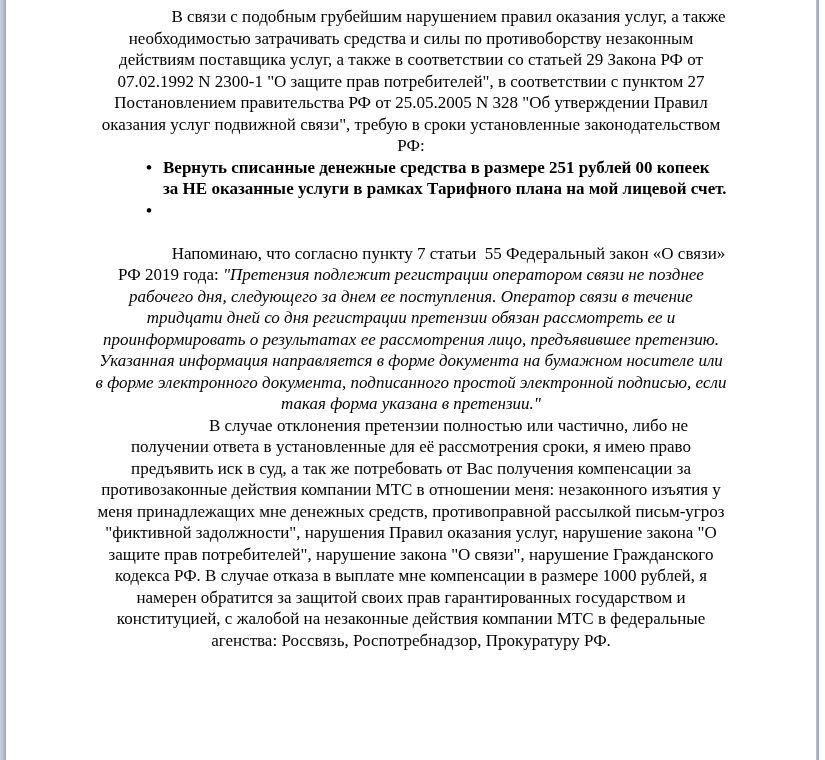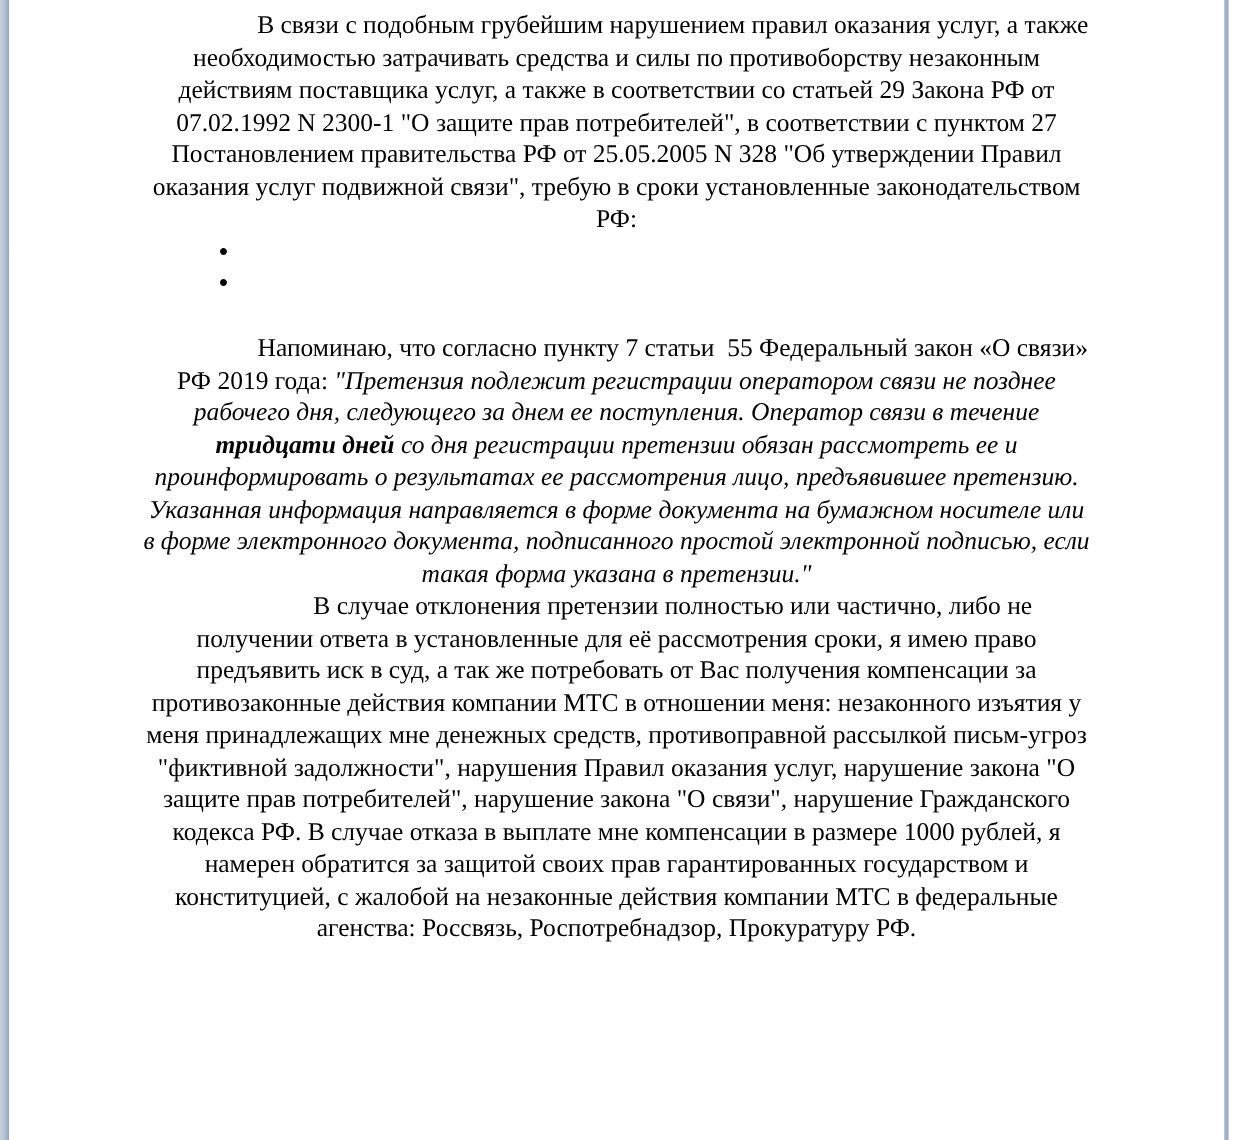--- a/index.html
+++ b/index.html
@@ -32,21 +32,21 @@
     left: 95px;
     top: 6px;
     width: 632px;
     font-size: 17px;
     line-height: 21.5px;
   }
   .para { margin: 0; }
   .indent { text-indent: 75px; text-align: center; }
   .pre { white-space: pre-wrap; }
   .italic { font-style: italic; }
-  .bold { font-weight: bold; }
+  .bold { font-weight: normal; }
   .demands {
     list-style: none;
     margin: 0;
     padding: 0;
     font-weight: bold;
   }
   .demand { display: flex; }
   .bullet {
     flex: 0 0 17px;
     width: 17px;
@@ -60,20 +60,21 @@
 
 <div class="edge-left"></div>
 
 <div class="page">
 
   <p class="para indent"><span class="pre">В связи с подобным грубейшим нарушением правил оказания услуг, а также необходимостью затрачивать средства и силы по противоборству незаконным действиям поставщика услуг, а также в соответствии со статьей 29 Закона РФ от 07.02.1992 N 2300-1 "О защите прав потребителей", в соответствии с пунктом 27 Постановлением правительства РФ от 25.05.2005 N 328 "Об утверждении Правил оказания услуг подвижной связи", требую в сроки установленные законодательством РФ:</span></p>
 
   <ul class="demands">
     <li class="demand">
         <span class="bullet">•</span>
+        <span class="pre demand-text">Вернуть списанные денежные средства в размере 251 рублей 00 копеек за НЕ оказанные услуги в рамках Тарифного плана на мой лицевой счет.</span>
       </li>
     <li class="demand">
         <span class="bullet">•</span>
       </li>
   </ul>
 
   <div class="spacer"></div>
 
   <p class="para indent"><span class="pre">Напоминаю, что согласно пункту 7 статьи  55 Федеральный закон «О связи» РФ 2019 года: </span><span class="pre italic">"Претензия подлежит регистрации оператором связи не позднее рабочего дня, следующего за днем ее поступления. Оператор связи в течение </span><span class="pre italic bold">тридцати дней</span><span class="pre italic"> со дня регистрации претензии обязан рассмотреть ее и проинформировать о результатах ее рассмотрения лицо, предъявившее претензию. Указанная информация направляется в форме документа на бумажном носителе или в форме электронного документа, подписанного простой электронной подписью, если такая форма указана в претензии."</span></p>
 

